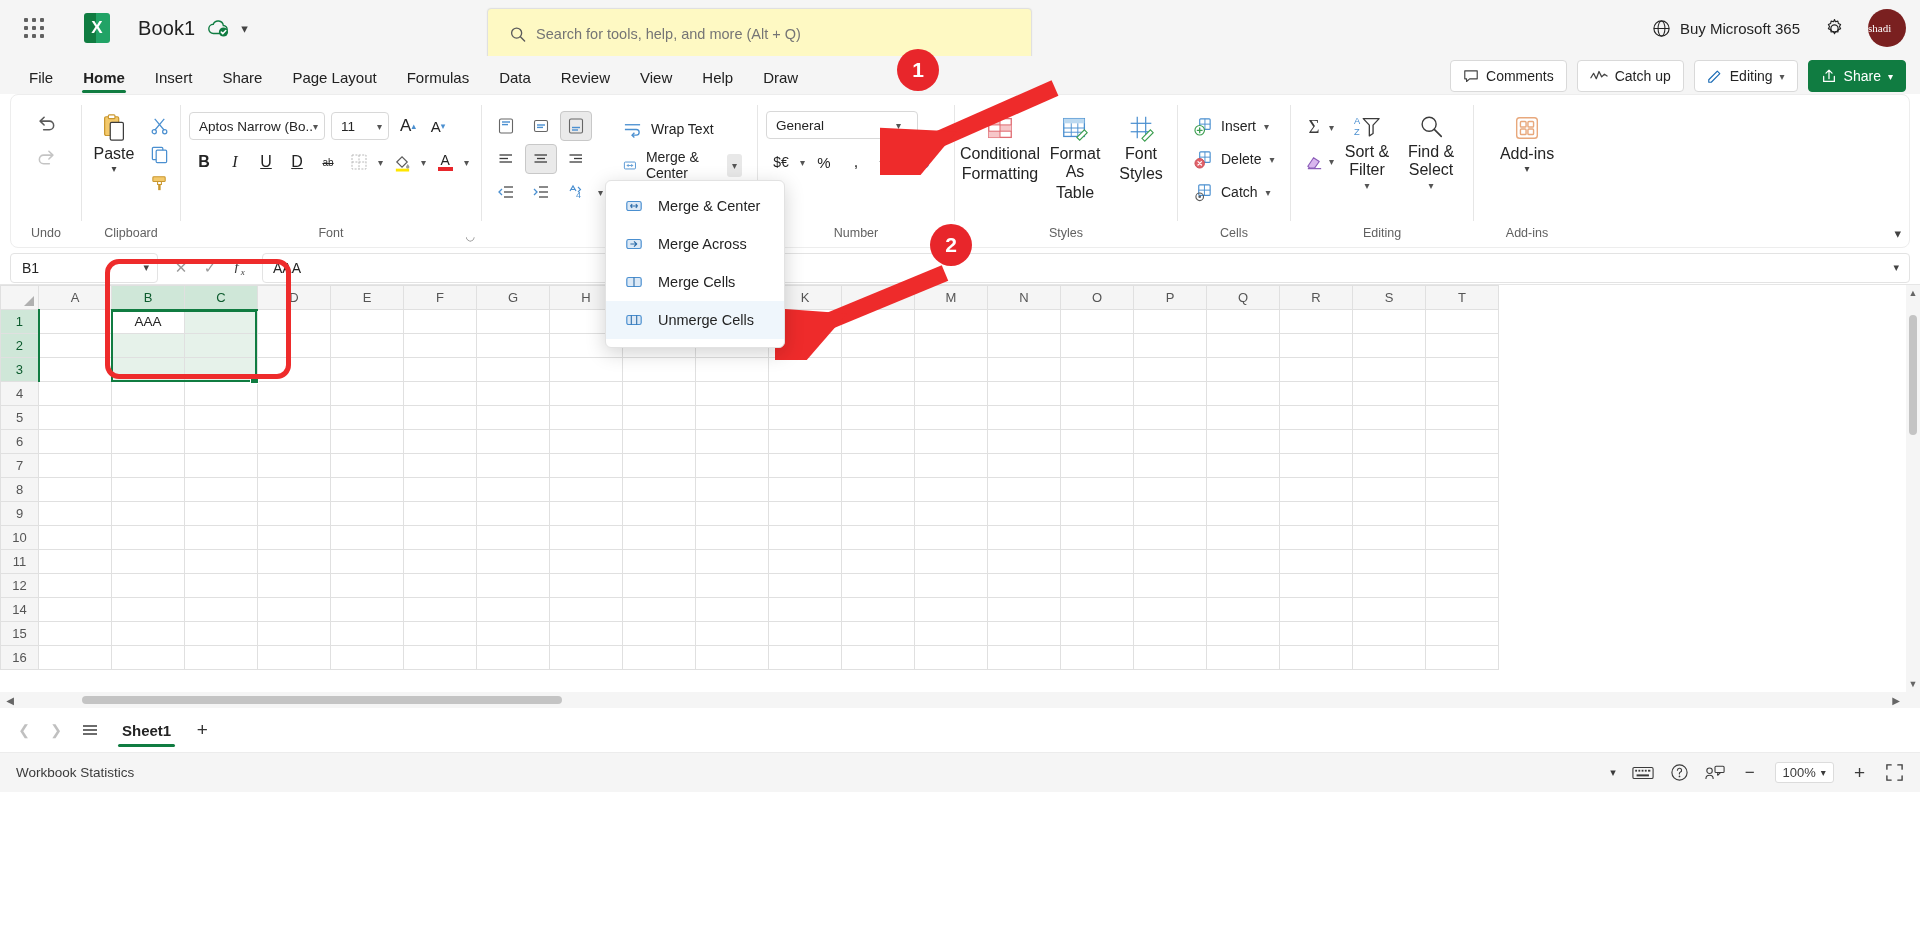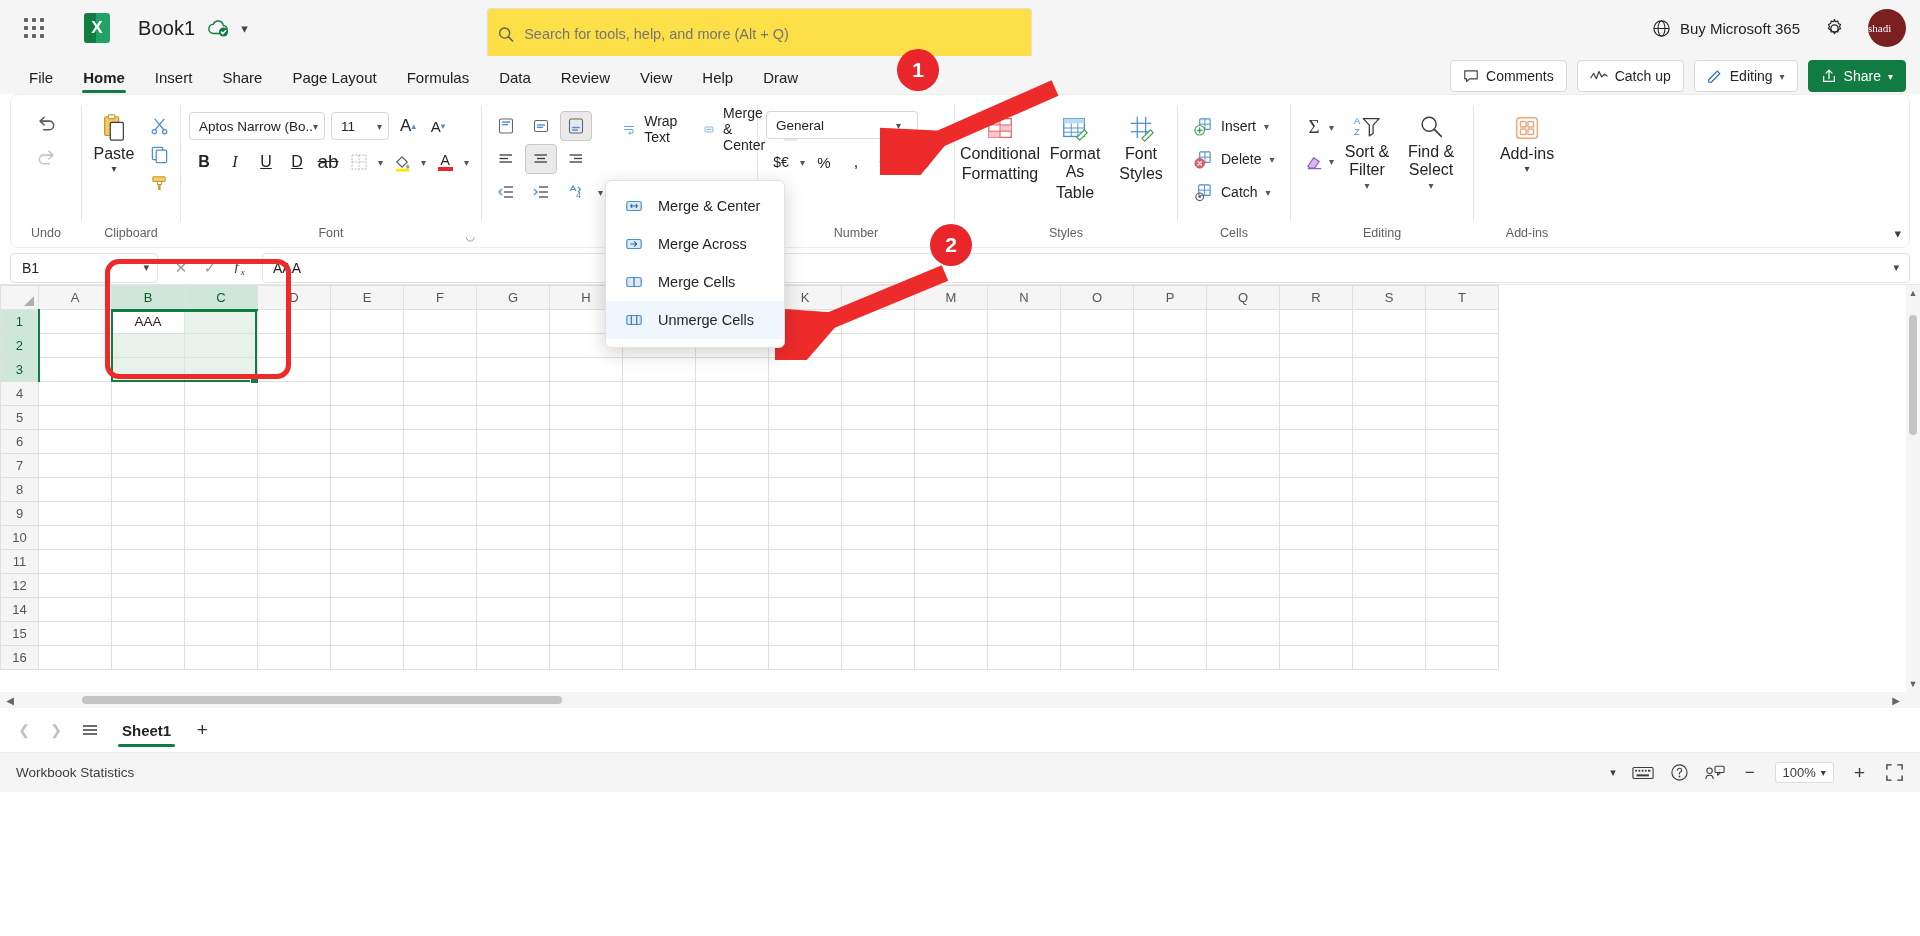--- a/index.html
+++ b/index.html
@@ -25,22 +25,22 @@
   .xlogo { width: 34px; height: 34px; margin-left: 26px; display:flex; align-items:center; justify-content:center;}
   .xlogo-box { width: 26px; height: 30px; background: linear-gradient(90deg,#107C41 0 46%, #21A366 46% 100%);
      border-radius: 3px; position: relative; display: flex; align-items: center; justify-content: center;
      color: #fff; font-weight: bold; font-size: 17px; font-family: "Liberation Sans", sans-serif;}
   .doc-title { margin-left: 24px; font-size: 20px; color: #212121; letter-spacing: .1px; }
   .cloud-ico { margin-left: 12px; display: flex; align-items: center; }
   .chev-title { margin-left: 10px; color: #444; font-size: 13px; }
 
   .searchbar {
     position: absolute; left: 487px; top: 8px; width: 545px; height: 52px;
-    background: #fde047; border: 1px solid #e0e0e0; border-radius: 4px;
-    display: flex; align-items: center; padding: 0 10px; gap: 10px;
+    background: #fef9c3; border: 1px solid #e0e0e0; border-radius: 4px;
+    display: flex; align-items: center; padding: 0 22px; gap: 10px;
     box-shadow: 0 0 2px rgba(0,0,0,.05);
   }
   .searchbar input {
     border: none; outline: none; font-size: 14.5px; color: #4b4b4b;
     font-family: "Liberation Sans", sans-serif; background: transparent; width: 100%;
   }
   .tb-right { position: absolute; right: 14px; top: 0; height: 56px; display: flex; align-items: center; gap: 16px; }
   .buy365 { display: flex; align-items: center; gap: 9px; font-size: 15px; color: #242424; cursor: pointer;}
   .gear-btn { width: 36px; height: 36px; display:flex;align-items:center;justify-content:center; cursor:pointer; border-radius:4px;}
   .avatar {
@@ -389,21 +389,21 @@
           <div class="fbtn">
             <span style="font-size:15px;">A</span>
               <sup style="font-size:9px;color:#4a8fd0;">▾</sup>
           </div>
         </div>
         <div style="display:flex;align-items:center;gap:1px;">
           <div class="fbtn" style="font-weight:bold;">B</div>
           <div class="fbtn" style="font-style:italic;font-family:'Liberation Serif',serif;">I</div>
           <div class="fbtn" style="text-decoration:underline;">U</div>
           <div class="fbtn" style="text-decoration:underline;">D</div>
-          <div class="fbtn" style="text-decoration:line-through;font-size:19px;">ab</div>
+          <div class="fbtn" style="text-decoration:line-through;font-size:10px;">ab</div>
           <div class="fbtn">
             <svg width="18" height="18" viewBox="0 0 18 18">
               <rect x="2" y="2" width="14" height="14" fill="none" stroke="#b9b9b9" stroke-width="1" stroke-dasharray="2 1.4"></rect>
               <line x1="9" y1="2" x2="9" y2="16" stroke="#b9b9b9" stroke-width="1" stroke-dasharray="2 1.4"></line>
               <line x1="2" y1="9" x2="16" y2="9" stroke="#b9b9b9" stroke-width="1" stroke-dasharray="2 1.4"></line>
             </svg>
           </div>
           <div style="font-size:10px;color:#555;cursor:pointer;padding:0 3px;">▾</div>
           <div class="fbtn">
             <svg width="19" height="19" viewBox="0 0 20 20">
@@ -495,21 +495,21 @@
               <svg width="18" height="18" viewBox="0 0 18 18">
                 <path d="M3 8 L6 3 L9 8 M4 6.5h4" fill="none" stroke="#4a8fd0" stroke-width="1.2"></path>
                 <text x="9" y="15" font-size="9" fill="#4a8fd0" font-family="sans-serif">4</text>
                 <path d="M11 4l2.5 2.5L11 9" fill="none" stroke="#4a8fd0" stroke-width="1.1"></path>
               </svg>
             </div>
             <div style="font-size:10px;color:#555;cursor:pointer;display:flex;align-items:center;padding:0 3px;">▾</div>
           </div>
         </div>
 
-        <div style="display:flex;flex-direction:row;gap:6px;padding-top:3px;">
+        <div style="display:flex;flex-direction:column;gap:6px;padding-top:3px;">
           <div class="wide-btn">
             <svg width="19" height="19" viewBox="0 0 20 20">
               <line x1="2" y1="5" x2="18" y2="5" stroke="#4a8fd0" stroke-width="1.4"></line>
               <path d="M2 10h12a3 3 0 0 1 0 6h-4" fill="none" stroke="#4a8fd0" stroke-width="1.4"></path>
               <polyline points="12,13.5 9.5,16 12,18.5" fill="none" stroke="#4a8fd0" stroke-width="1.4"></polyline>
             </svg>
             <span>Wrap Text</span>
           </div>
           <div class="wide-btn" style="position:relative;">
             <svg width="19" height="19" viewBox="0 0 20 20">

